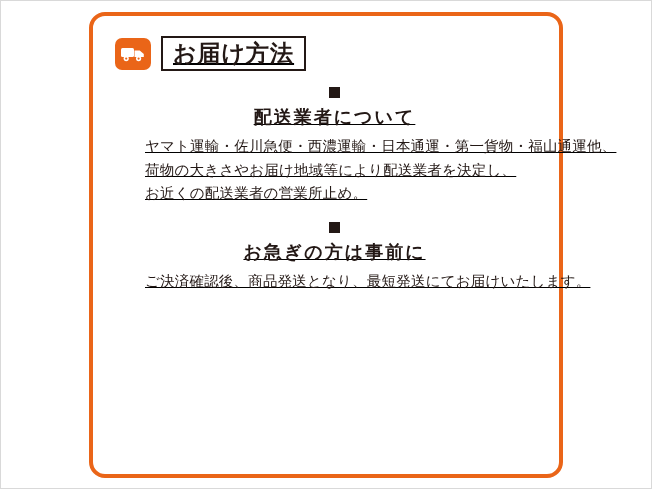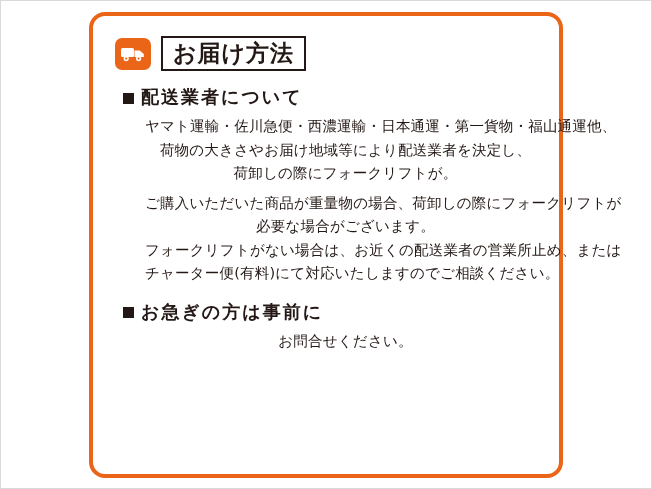--- a/index.html
+++ b/index.html
@@ -40,20 +40,21 @@
     box-sizing: border-box;
   }
   .card-inner {
     position: absolute;
     left: 0;
     top: 0;
     right: 0;
     bottom: 0;
     padding: 16px 13px 10px 22px;
     box-sizing: border-box;
+    text-decoration: underline;
   }
   
   .title-row {
     display: flex;
     align-items: center;
     gap: 10px;
     margin: 4px 0 6px 0;
   }
   .truck-badge {
     width: 36px;
@@ -79,38 +80,38 @@
     letter-spacing: 1px;
     white-space: nowrap;
   }
   
   .section { margin: 0 0 6px 0; }
   .section-head {
     display: flex;
     align-items: center;
     gap: 7px;
     margin: 14px 0 6px 8px;
+    flex-direction: column;
   }
   .sq {
     width: 11px;
     height: 11px;
     background: #231815;
     flex: 0 0 auto;
     margin-top: 2px;
   }
   .section-title {
     font-size: 18px;
     font-weight: bold;
     color: #231815;
     letter-spacing: 2px;
     white-space: nowrap;
   }
   .lines {
     margin: 0 0 0 30px;
-    text-align: center;
   }
   .line {
     font-size: 14.5px;
     color: #231815;
     line-height: 1.62;
     letter-spacing: 0.2px;
     white-space: nowrap;
   }
 </style>
 </head>
@@ -137,38 +138,32 @@
       </div>
 
       <div class="section">
         <div class="section-head">
           <span class="sq"></span>
           <span class="section-title">配送業者について</span>
         </div>
         <div class="lines">
           <div class="line">ヤマト運輸・佐川急便・西濃運輸・日本通運・第一貨物・福山通運他、</div>
           <div class="line">荷物の大きさやお届け地域等により配送業者を決定し、</div>
-          <div class="line">荷卸しの際にフォークリフトが。</div>
+          <div class="line">お近くの配送業者の営業所止め。</div>
         </div>
       </div>
 
       <div class="section">
-        <div class="lines">
-          <div class="line">ご購入いただいた商品が重量物の場合、荷卸しの際にフォークリフトが</div>
-          <div class="line">必要な場合がございます。</div>
-          <div class="line">フォークリフトがない場合は、お近くの配送業者の営業所止め、または</div>
-          <div class="line">チャーター便(有料)にて対応いたしますのでご相談ください。</div>
-        </div>
       </div>
 
       <div class="section">
         <div class="section-head">
           <span class="sq"></span>
           <span class="section-title">お急ぎの方は事前に</span>
         </div>
         <div class="lines">
-          <div class="line">お問合せください。</div>
+          <div class="line">ご決済確認後、商品発送となり、最短発送にてお届けいたします。</div>
         </div>
       </div>
 
     </div>
   </div>
 </div>
 
 </body></html>

